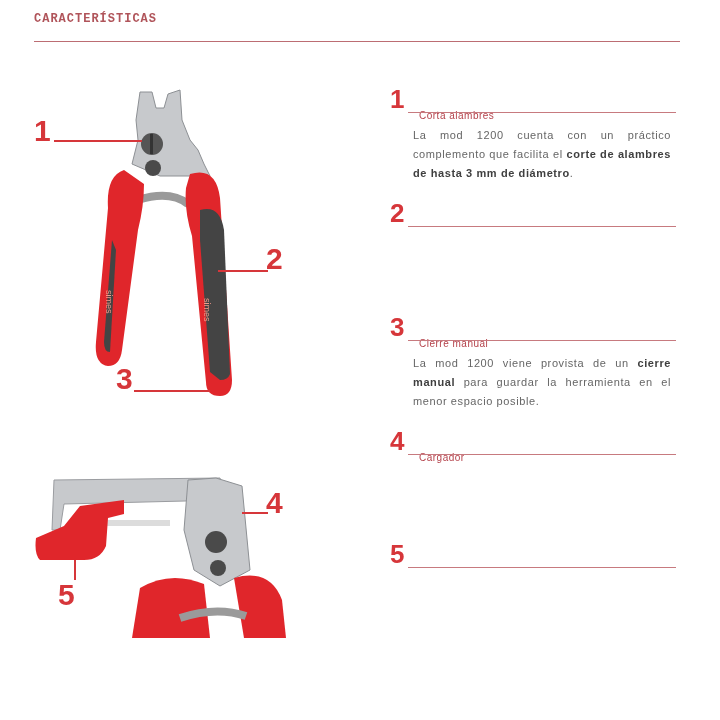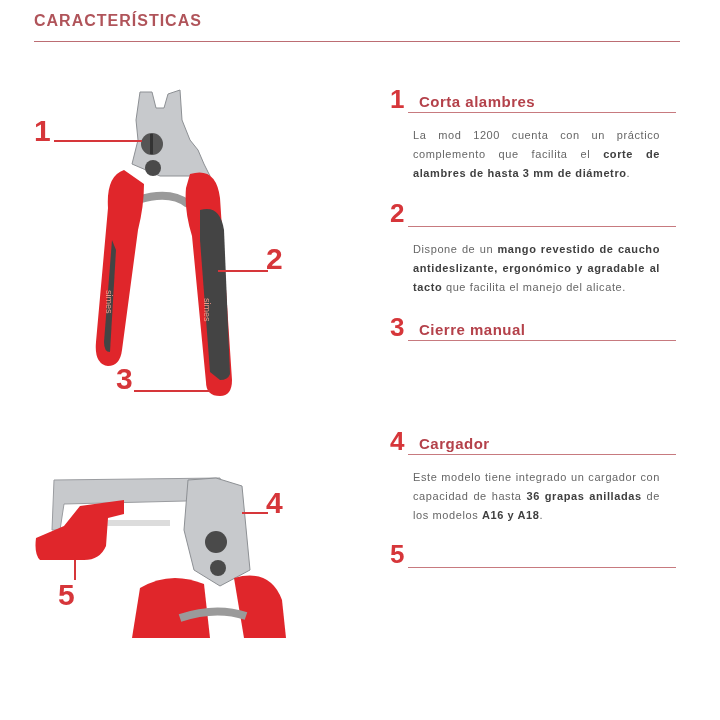--- a/index.html
+++ b/index.html
@@ -1,31 +1,31 @@
 <!DOCTYPE html>
 <html><head>
 <meta charset="utf-8">
 <style>
   html, body { margin:0; padding:0; background:#ffffff; }
   body { width:720px; height:720px; position:relative; overflow:hidden; font-family:"Liberation Sans", sans-serif; color:#555; }
-  .section-title { position:absolute; left:34px; top:12px; font-size:16px; font-weight:bold; letter-spacing:1px; color:#b0545a; }
+  .section-title { position:absolute; left:34px; top:12px; font-size:12px; font-weight:bold; letter-spacing:1px; color:#b0545a;font-family:Liberation Mono, monospace; }
   .section-rule { position:absolute; left:34px; top:41px; width:646px; height:1px; background:#b0545a; opacity:0.85; }
 
   .illus { position:absolute; left:20px; }
   .illus-top { top:80px; width:300px; height:330px; }
   .illus-bottom { top:460px; width:300px; height:190px; }
   .callout-num { position:absolute; font-family:"Liberation Sans", sans-serif; font-weight:bold; font-size:30px; color:#d6363a; line-height:1; }
   .callout-line { position:absolute; height:2px; background:#d6363a; }
 
   .feature { position:absolute; left:390px; width:290px; }
   .feat-head { position:relative; height:24px; }
   .feat-num { position:absolute; left:0; top:-4px; font-size:26px; font-weight:bold; color:#d6363a; line-height:1; }
-  .feat-title { position:absolute; left:29px; top:3px; font-size:15px; font-weight:bold; letter-spacing:0.5px; color:#b4414a; }
+  .feat-title { position:absolute; left:29px; top:20px; font-size:10px; font-weight:normal; letter-spacing:0.5px; color:#b4414a; }
   .feat-rule { position:absolute; left:18px; right:4px; top:22px; height:1px; background:#c77a7f; }
-  .feat-body { margin:12px 20px 0 23px; font-size:11px; line-height:19px; text-align:justify; letter-spacing:0.6px; color:#666; }
+  .feat-body { margin:12px 9px 0 23px; font-size:11px; line-height:19px; text-align:justify; letter-spacing:0.6px; color:#666; }
   .feat-body b { color:#3f3f3f; }
 </style>
 </head>
 <body>
 
 <div class="section-title">CARACTERÍSTICAS</div>
 <div class="section-rule"></div>
 
 <div class="illus illus-top">
   <svg width="300" height="330" viewBox="0 0 300 330">
@@ -78,38 +78,37 @@
     <span class="feat-rule"></span>
   </div>
   <p class="feat-body"><span>La mod 1200 cuenta con un práctico complemento que facilita el </span><b>corte de alambres de hasta 3 mm de diámetro</b><span>.</span></p>
 </div>
 
 <div class="feature" style="top:204px;">
   <div class="feat-head">
     <span class="feat-num">2</span>
     <span class="feat-rule"></span>
   </div>
-  <p class="feat-body"><span>Dispone de un </span><b>mango revestido de caucho antideslizante, ergonómico y agradable al tacto</b><span> que facilita el manejo del alicate.</span></p>
 </div>
 
 <div class="feature" style="top:318px;">
   <div class="feat-head">
     <span class="feat-num">3</span>
     <span class="feat-title">Cierre manual</span>
     <span class="feat-rule"></span>
   </div>
+  <p class="feat-body"><span>La mod 1200 viene provista de un </span><b>cierre manual</b><span> para guardar la herramienta en el menor espacio posible.</span></p>
 </div>
 
 <div class="feature" style="top:432px;">
   <div class="feat-head">
     <span class="feat-num">4</span>
     <span class="feat-title">Cargador</span>
     <span class="feat-rule"></span>
   </div>
-  <p class="feat-body"><span>Este modelo tiene integrado un cargador con capacidad de hasta </span><b>36 grapas anilladas</b><span> de los modelos </span><b>A16 y A18</b><span>.</span></p>
 </div>
 
 <div class="feature" style="top:545px;">
   <div class="feat-head">
     <span class="feat-num">5</span>
     <span class="feat-rule"></span>
   </div>
 </div>
 
 </body></html>

